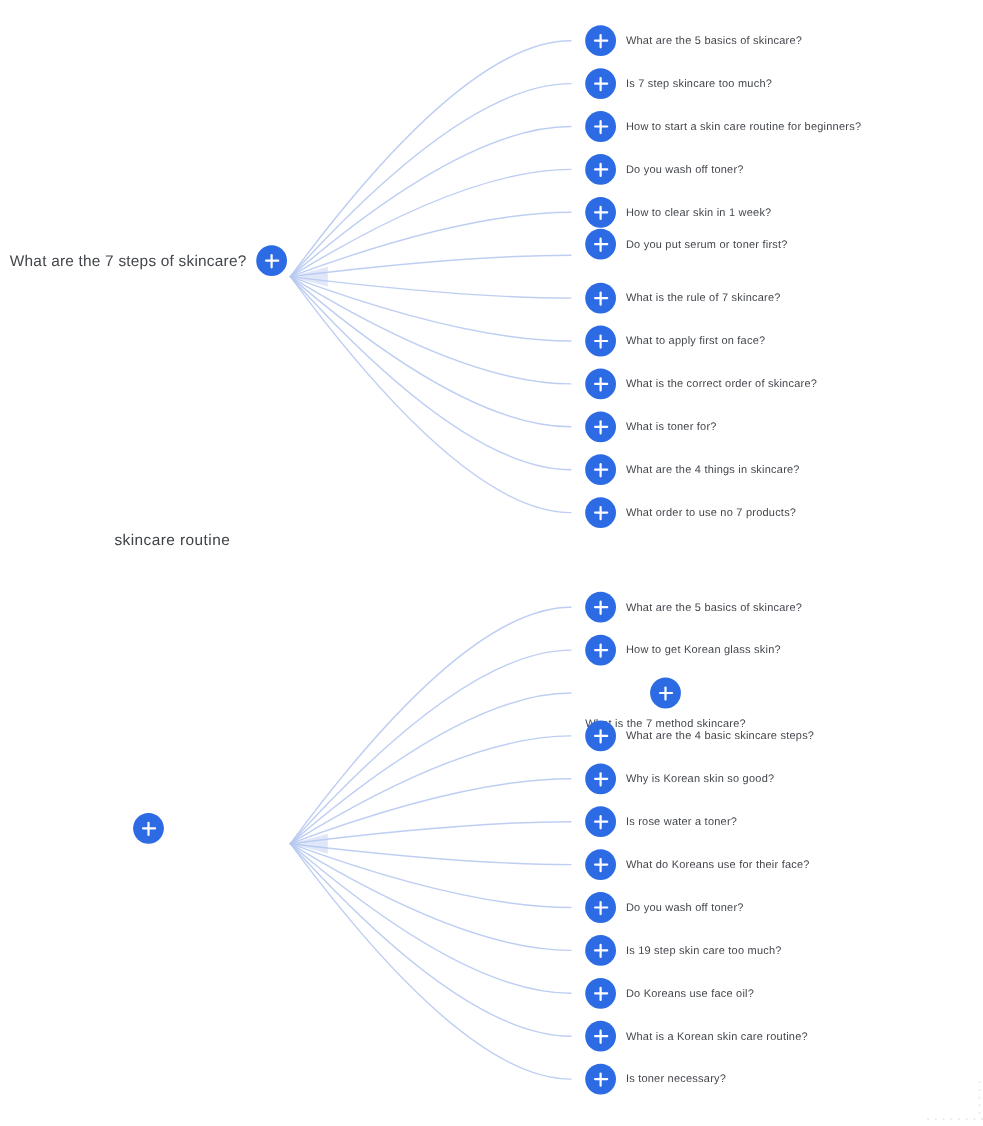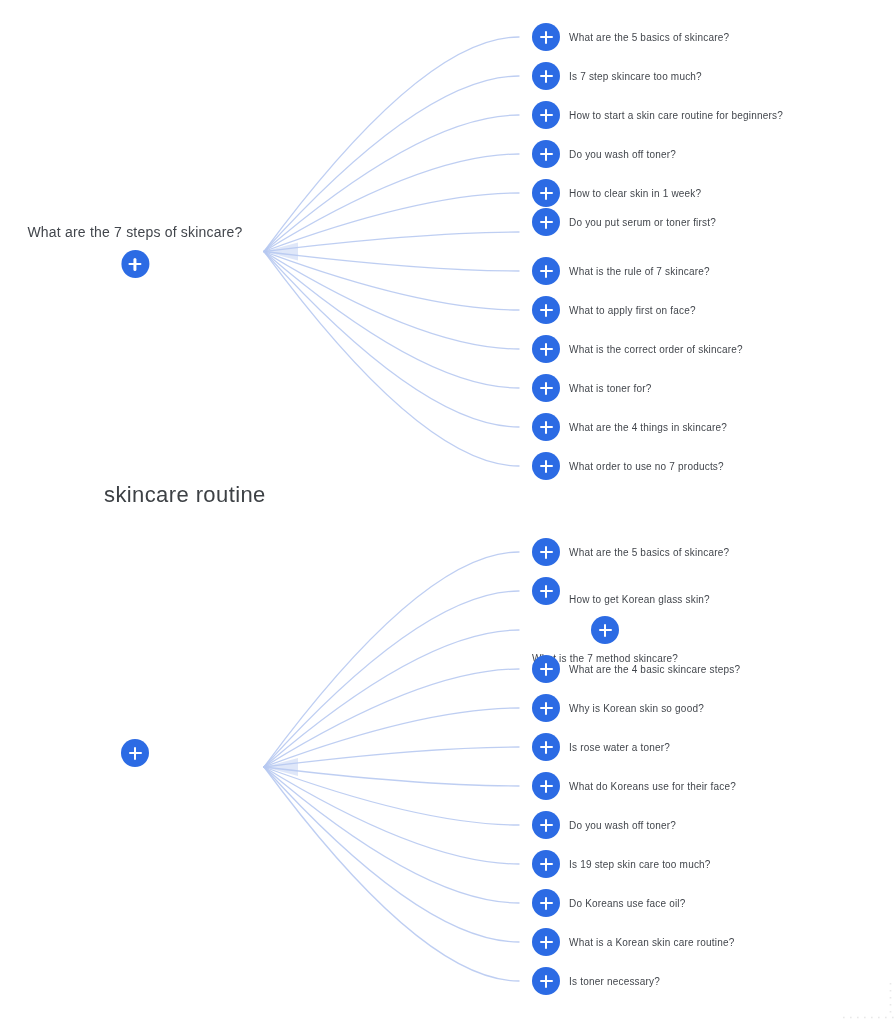--- a/index.html
+++ b/index.html
@@ -38,31 +38,31 @@
     display: flex; align-items: center; gap: 9px;
     white-space: nowrap; cursor: pointer;
   }
   .question-label {
     font-size: 10px; color: var(--text); letter-spacing: 0.2px; font-weight: 500;
   }
 
   
   .branch-node {
     position: absolute; left: 135px; transform: translateX(-50%);
-    display: flex; flex-direction: column; align-items: center; gap: 9px;
+    display: flex; flex-direction: row; align-items: center; gap: 9px;
   }
   .branch-label {
     font-size: 14px; color: var(--text); letter-spacing: 0.2px; font-weight: 500;
     white-space: nowrap; line-height: 18px;
   }
 
   
   .center-title {
     position: absolute; left: 104px; top: 482px;
-    font-size: 22px; color: var(--title-text); letter-spacing: 0.4px;
+    font-size: 14px; color: var(--title-text); letter-spacing: 0.4px;
     font-weight: 500; white-space: nowrap;
   }
 </style>
 </head>
 <body>
 
 <div class="canvas">
 
   <svg id="fan-svg" width="894" height="1024" viewBox="0 0 894 1024">
     <g id="fan-paths">
@@ -200,21 +200,21 @@
     <div class="question-label">What order to use no 7 products?</div>
   </div>
 
   <div class="question-item" style="top: 538px;">
     <button class="plus-btn">
       <span class="plus-icon"></span>
     </button>
     <div class="question-label">What are the 5 basics of skincare?</div>
   </div>
 
-  <div class="question-item" style="top: 577px; align-items: flex-end;">
+  <div class="question-item" style="top: 577px;">
     <button class="plus-btn">
       <span class="plus-icon"></span>
     </button>
     <div class="question-label">How to get Korean glass skin?</div>
   </div>
 
   <div class="question-item" style="top: 616px; flex-direction: column;">
     <button class="plus-btn">
       <span class="plus-icon"></span>
     </button>

